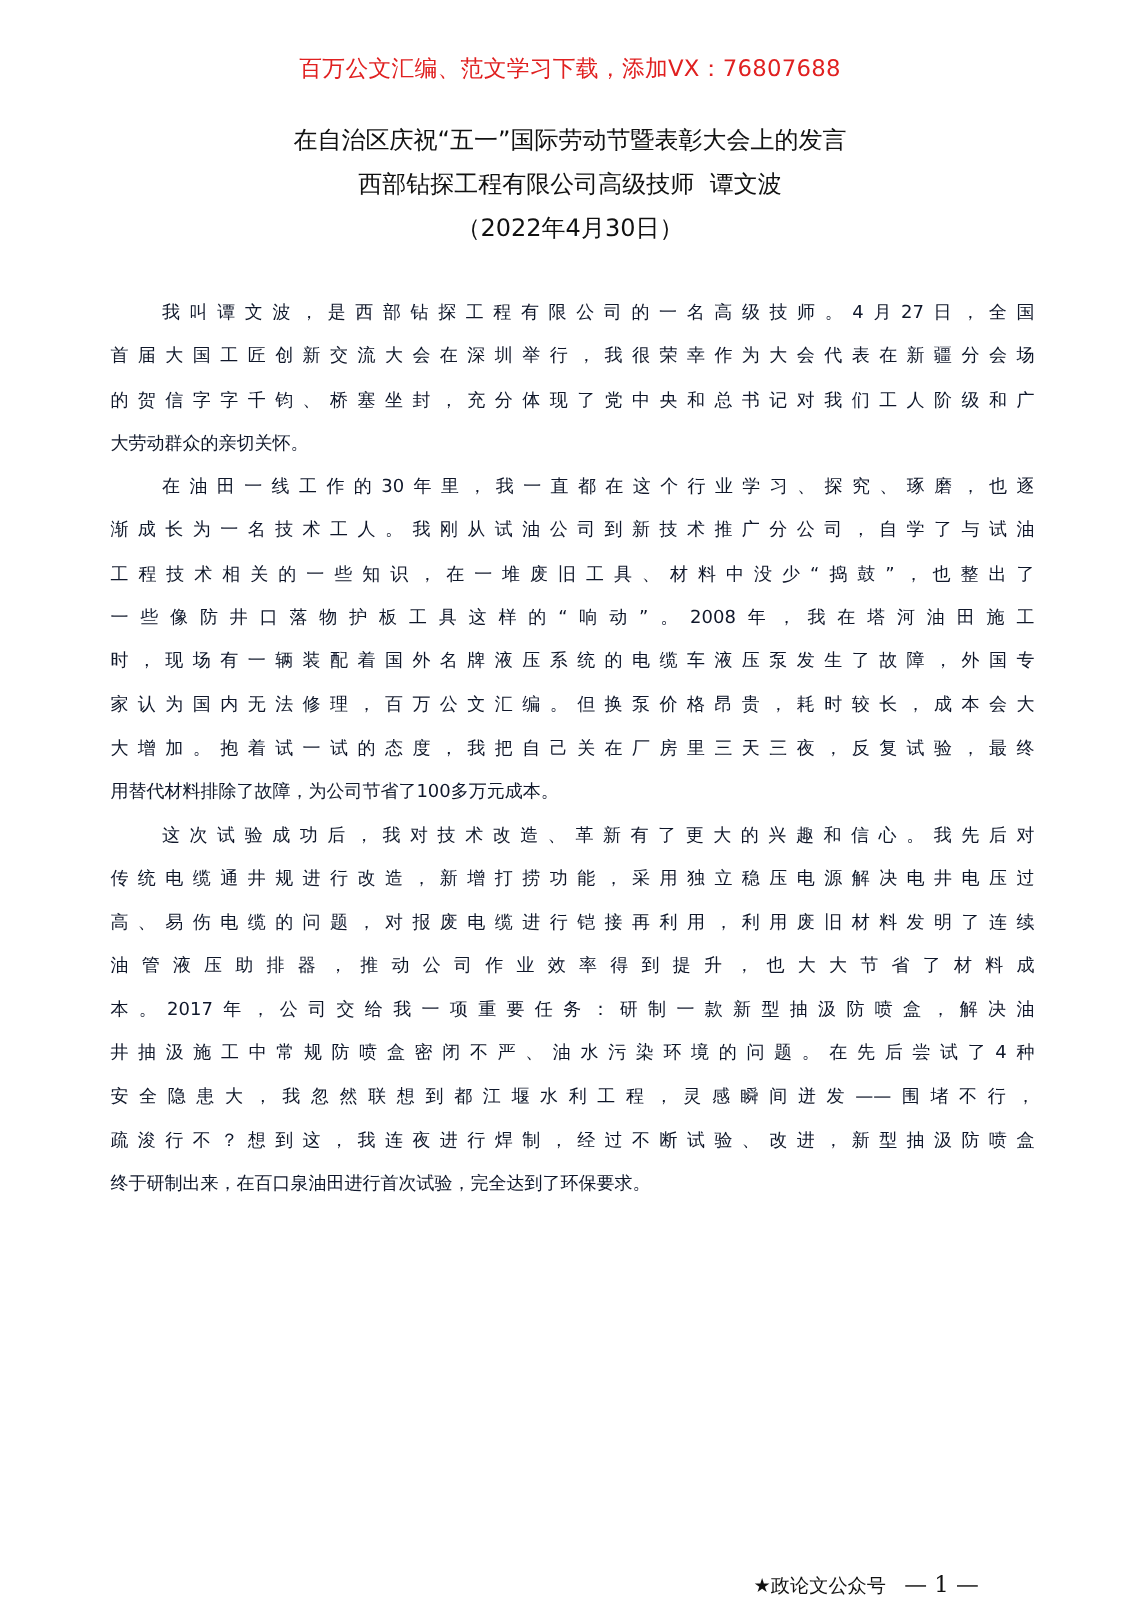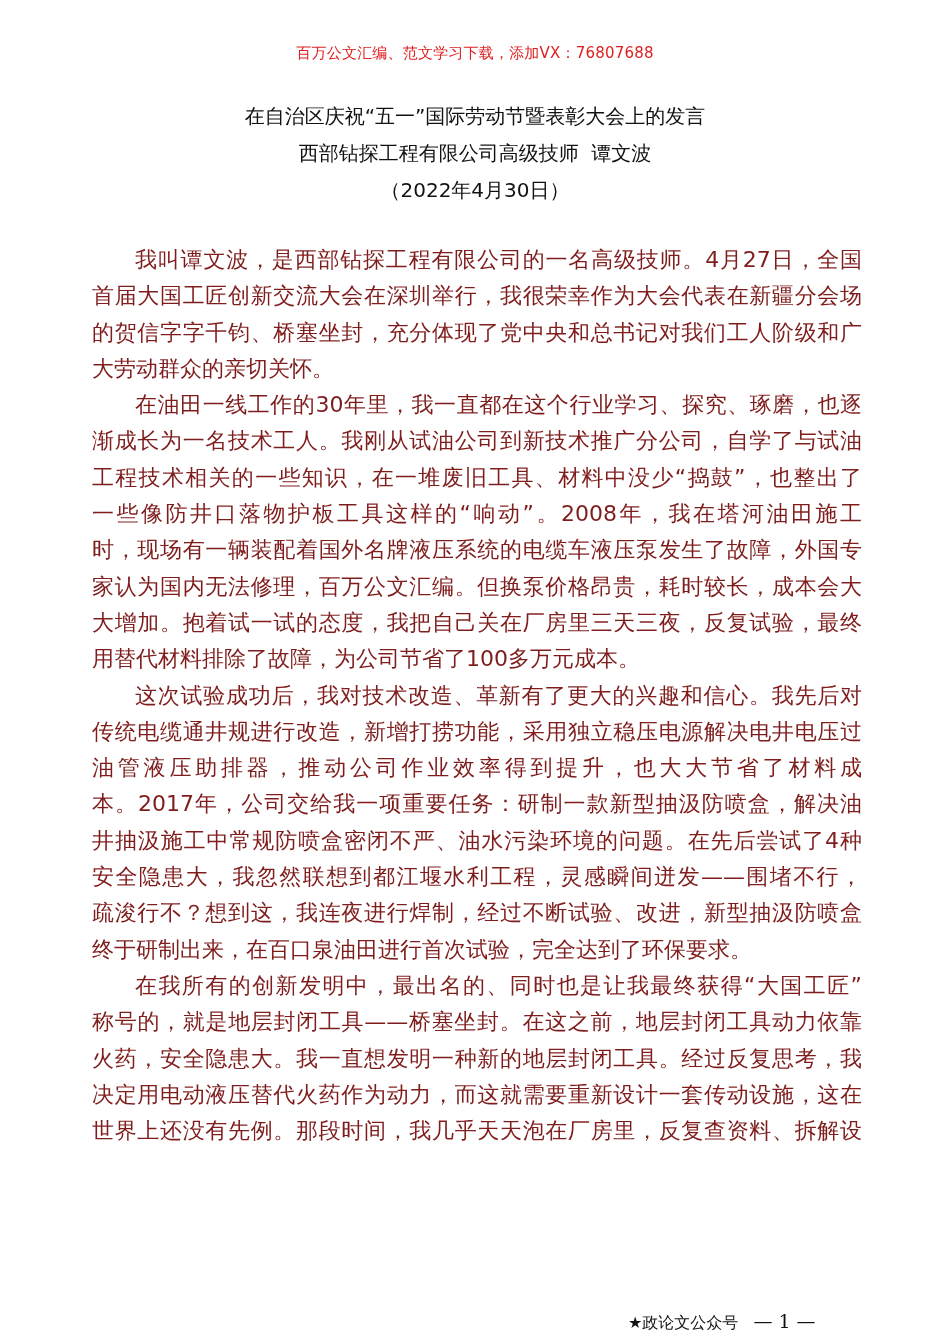--- a/index.html
+++ b/index.html
@@ -1,24 +1,24 @@
 <!DOCTYPE html>
 <html><head>
 <meta charset="utf-8">
 <style>
   html, body { margin: 0; padding: 0; background: #ffffff; }
   body { width: 950px; height: 1344px; position: relative; overflow: hidden;
          font-family: "DejaVu Sans", "Liberation Sans", sans-serif; color: #111; }
   .banner { position: absolute; top: 44px; left: 0; width: 950px; text-align: center;
-            font-size: 15px; color: #e02020; letter-spacing: 0.2px; }
+            font-size: 19px; color: #e02020; letter-spacing: 0.2px; }
   .title-block { position: absolute; top: 98px; left: 0; width: 950px; text-align: center;
                  font-size: 20px; line-height: 37px; color: #111; }
   .title-block div { white-space: nowrap; }
   .body { position: absolute; top: 242px; left: 92px; width: 770px;
-          font-size: 22px; line-height: 36.3px; text-align: justify; color: #7f1d1d; }
+          font-size: 15px; line-height: 36.3px; text-align: justify; color: #0f172a; }
   .body .line { display: block; white-space: nowrap; text-align-last: justify; text-align: justify; }
   .body .line.last { text-align-last: left; }
   .body .line.indent { padding-left: 43px; }
   .footer { position: absolute; top: 1284px; left: 628px; font-size: 16px; color: #111;
             white-space: nowrap; font-family: "DejaVu Sans", sans-serif; margin-top: 26px; }
   .footer .pg { font-family: "DejaVu Serif", "Liberation Serif", serif; font-size: 19px; margin-left: 10px; }
 </style>
 </head>
 <body>
 
@@ -43,32 +43,26 @@
       <span class="line">工程技术相关的一些知识，在一堆废旧工具、材料中没少“捣鼓”，也整出了</span>
       <span class="line">一些像防井口落物护板工具这样的“响动”。2008年，我在塔河油田施工</span>
       <span class="line">时，现场有一辆装配着国外名牌液压系统的电缆车液压泵发生了故障，外国专</span>
       <span class="line">家认为国内无法修理，百万公文汇编。但换泵价格昂贵，耗时较长，成本会大</span>
       <span class="line">大增加。抱着试一试的态度，我把自己关在厂房里三天三夜，反复试验，最终</span>
       <span class="line last">用替代材料排除了故障，为公司节省了100多万元成本。</span>
     </div>
     <div>
       <span class="line indent">这次试验成功后，我对技术改造、革新有了更大的兴趣和信心。我先后对</span>
       <span class="line">传统电缆通井规进行改造，新增打捞功能，采用独立稳压电源解决电井电压过</span>
+      <span class="line">高、易伤电缆的问题，对报废电缆进行铠接再利用，利用废旧材料发明了连续</span>
       <span class="line">油管液压助排器，推动公司作业效率得到提升，也大大节省了材料成</span>
       <span class="line">本。2017年，公司交给我一项重要任务：研制一款新型抽汲防喷盒，解决油</span>
       <span class="line">井抽汲施工中常规防喷盒密闭不严、油水污染环境的问题。在先后尝试了4种</span>
       <span class="line">安全隐患大，我忽然联想到都江堰水利工程，灵感瞬间迸发——围堵不行，</span>
       <span class="line">疏浚行不？想到这，我连夜进行焊制，经过不断试验、改进，新型抽汲防喷盒</span>
       <span class="line last">终于研制出来，在百口泉油田进行首次试验，完全达到了环保要求。</span>
-    </div>
-    <div>
-      <span class="line indent">在我所有的创新发明中，最出名的、同时也是让我最终获得“大国工匠”</span>
-      <span class="line">称号的，就是地层封闭工具——桥塞坐封。在这之前，地层封闭工具动力依靠</span>
-      <span class="line">火药，安全隐患大。我一直想发明一种新的地层封闭工具。经过反复思考，我</span>
-      <span class="line">决定用电动液压替代火药作为动力，而这就需要重新设计一套传动设施，这在</span>
-      <span class="line">世界上还没有先例。那段时间，我几乎天天泡在厂房里，反复查资料、拆解设</span>
     </div>
   </div>
 
 <div class="footer">
   <span>★政论文公众号</span>
   <span class="pg">— 1 —</span>
 </div>
 
 </body></html>

